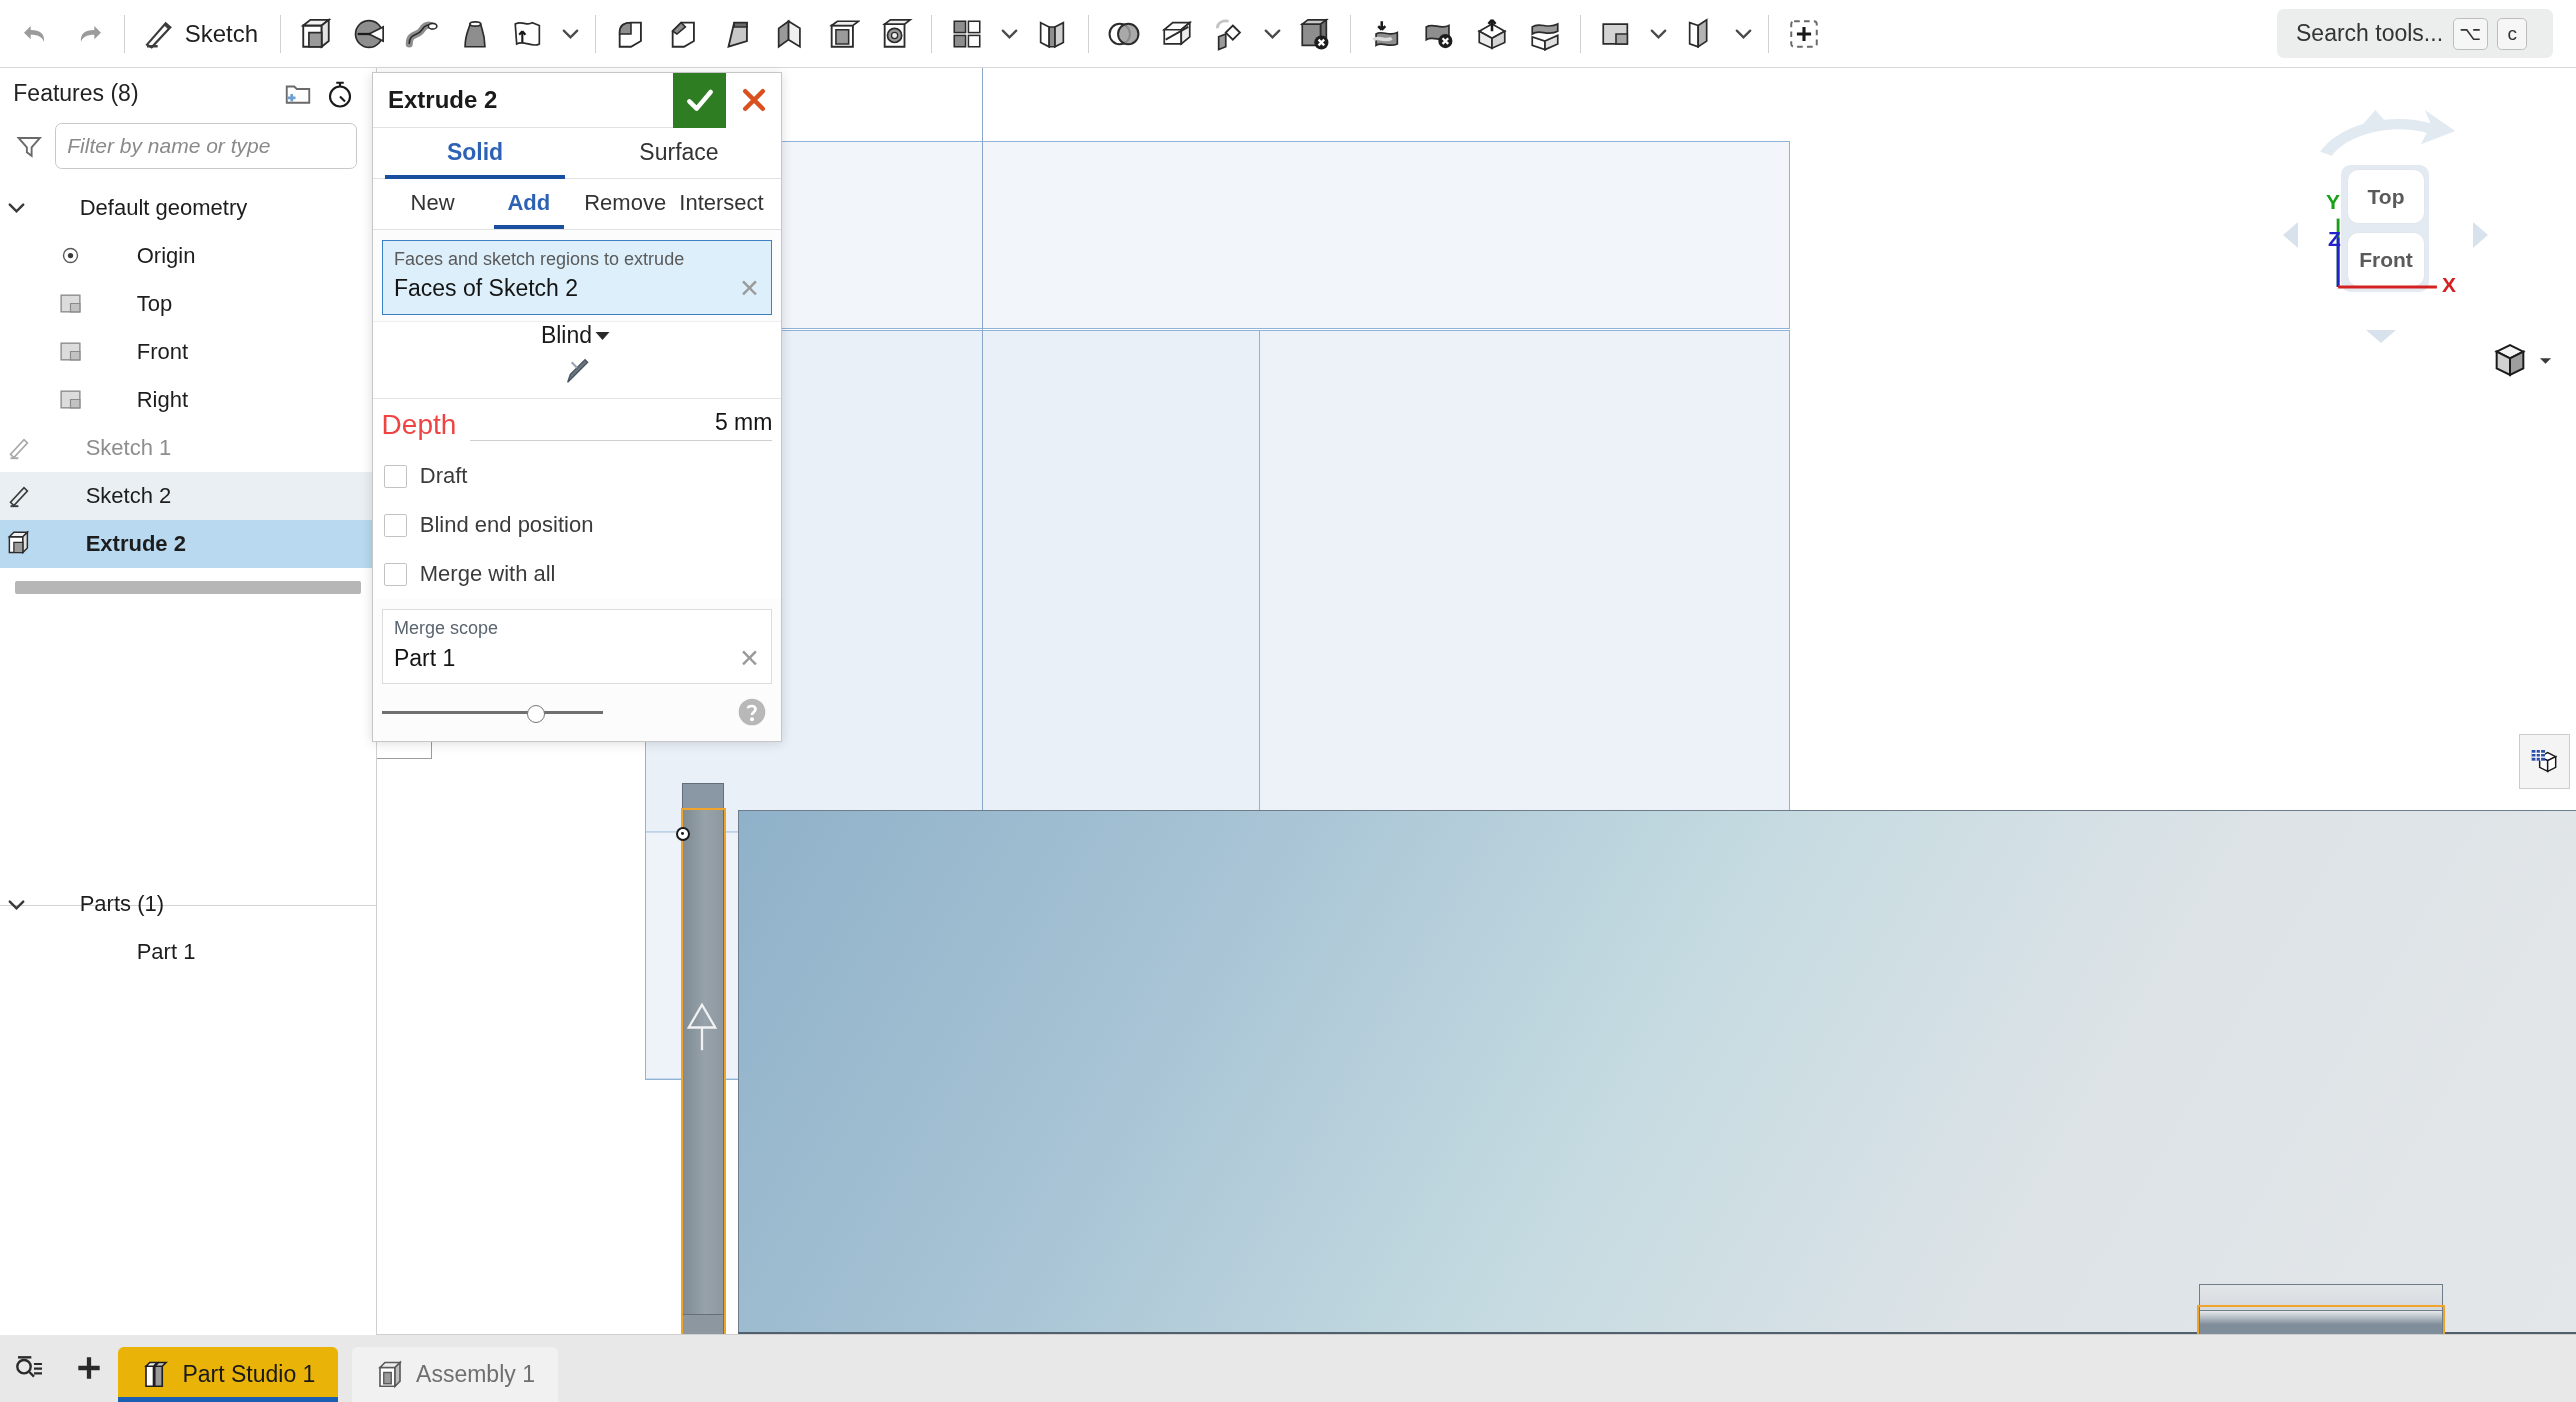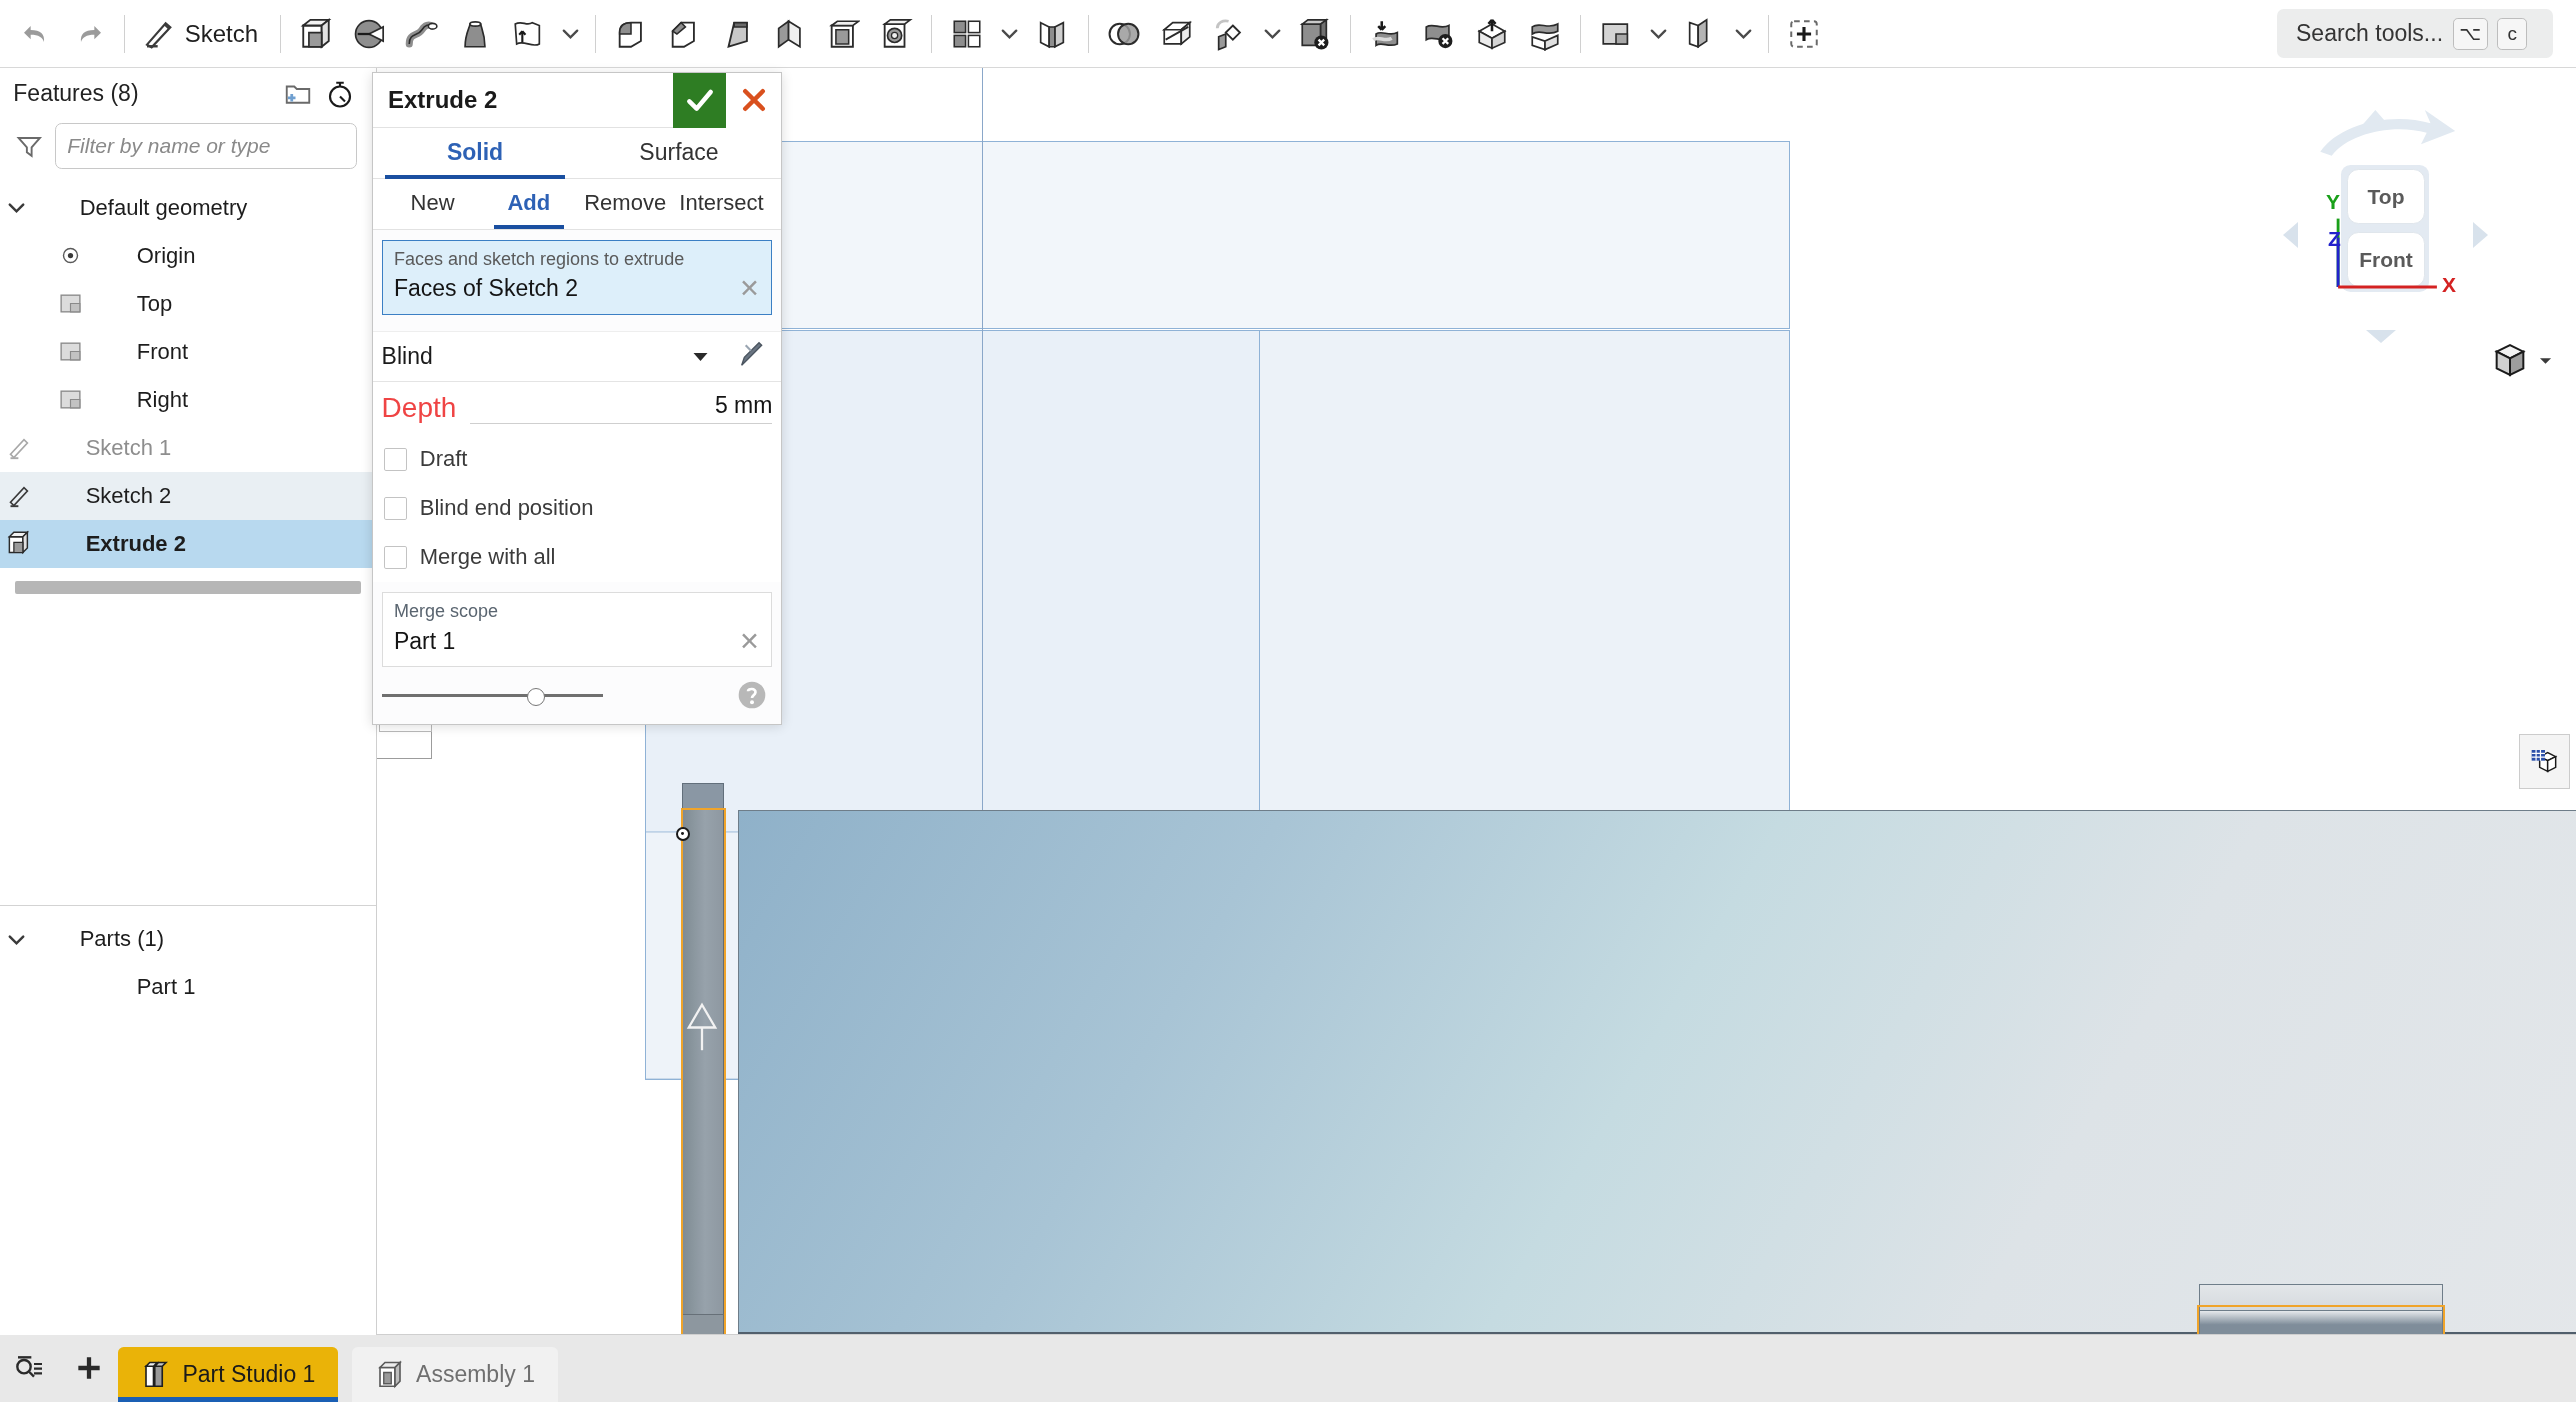--- a/index.html
+++ b/index.html
@@ -90,21 +90,21 @@
   .chev { width: 32px; display:flex; align-items:center; justify-content:center; flex:0 0 auto; }
   .ico { width: 38px; display:flex; align-items:center; justify-content:center; flex:0 0 auto; }
   .ind-1 { padding-left: 0px; }
   .ind-2 { padding-left: 51px; }
   .tree-label { margin-left: 5.7px; white-space: nowrap; }
 
   .scrollbar-h {
     margin: 13.3px 15px 0 15px; height: 12.4px; background: #b6b6b6; border-radius: 1.9px;
   }
   .parts-divider { position:absolute; left:0; right:0; top: 837px; height:1px; background:#d3d3d3; }
-  .parts-section { position: absolute; left: 0; right: 0; top: 847px; }
+  .parts-section { position: absolute; left: 0; right: 0; top: 812px; }
 
   
   .dialog {
     position: absolute; left: 372px; top: 72px; width: 410px;
     background: #fcfcfd;
     border: 1px solid #c6c6c6;
     box-shadow: 0 1.9px 11.4px rgba(0,0,0,0.14);
     z-index: 20;
   }
   .dlg-title-bar {
@@ -150,23 +150,24 @@
     margin: 10.5px 8.6px 0 8.6px; background: #ddeffa; border: 1px solid #3b7fc4;
     padding: 7.6px 11.4px 11.4px 11.4px; position: relative;
   }
   .query-label { font-size: 18px; color: #5a5a5a; }
   .query-row { display:flex; align-items:center; margin-top: 5.7px; }
   .query-value { font-size: 23px; color: #141414; }
   .query-row .sp { flex: 1; }
   .x-clear { font-size: 25px; color: #9a9a9a; cursor: pointer; line-height: 1; }
 
   .mode-row {
-    margin: 16px 0 0 0; display: flex; align-items: center;
+    margin: 6px 0 0 0; display: flex; align-items: center;
     border-bottom: 1px solid #e4e4e4; border-top: 1px solid #eeeeee;
     background: #fff;
+    flex-direction: column;
   }
   .mode-select {
     flex: 1; display: flex; align-items: center; height: 49px; padding: 0 8.6px 0 8.6px;
     cursor: pointer;
   }
   .mode-select .txt { font-size: 23px; color: #1a1a1a; }
   .mode-select .sp { flex: 1; }
   .flip-btn { width: 61px; height: 49px; display:flex; align-items:center; justify-content:center; cursor:pointer; }
 
   .depth-row {

